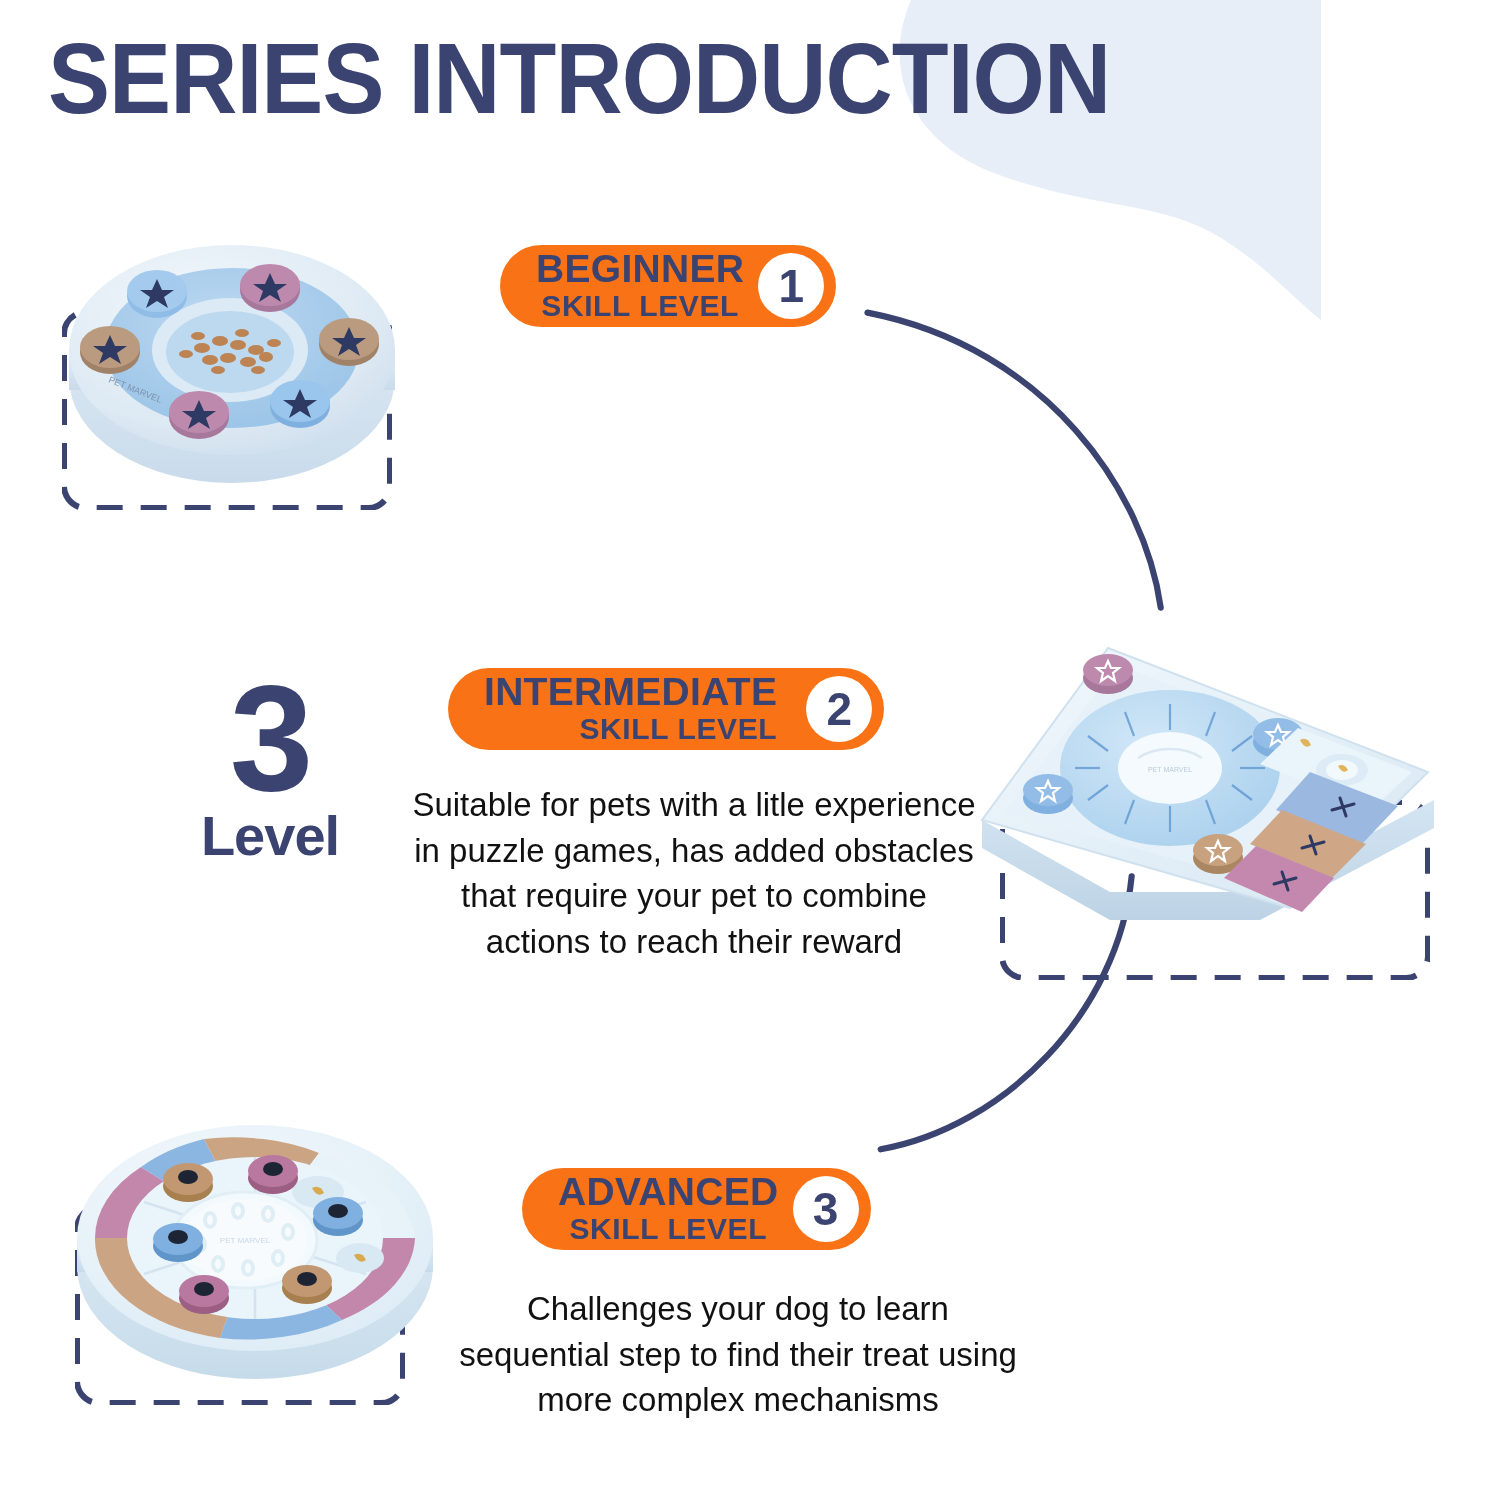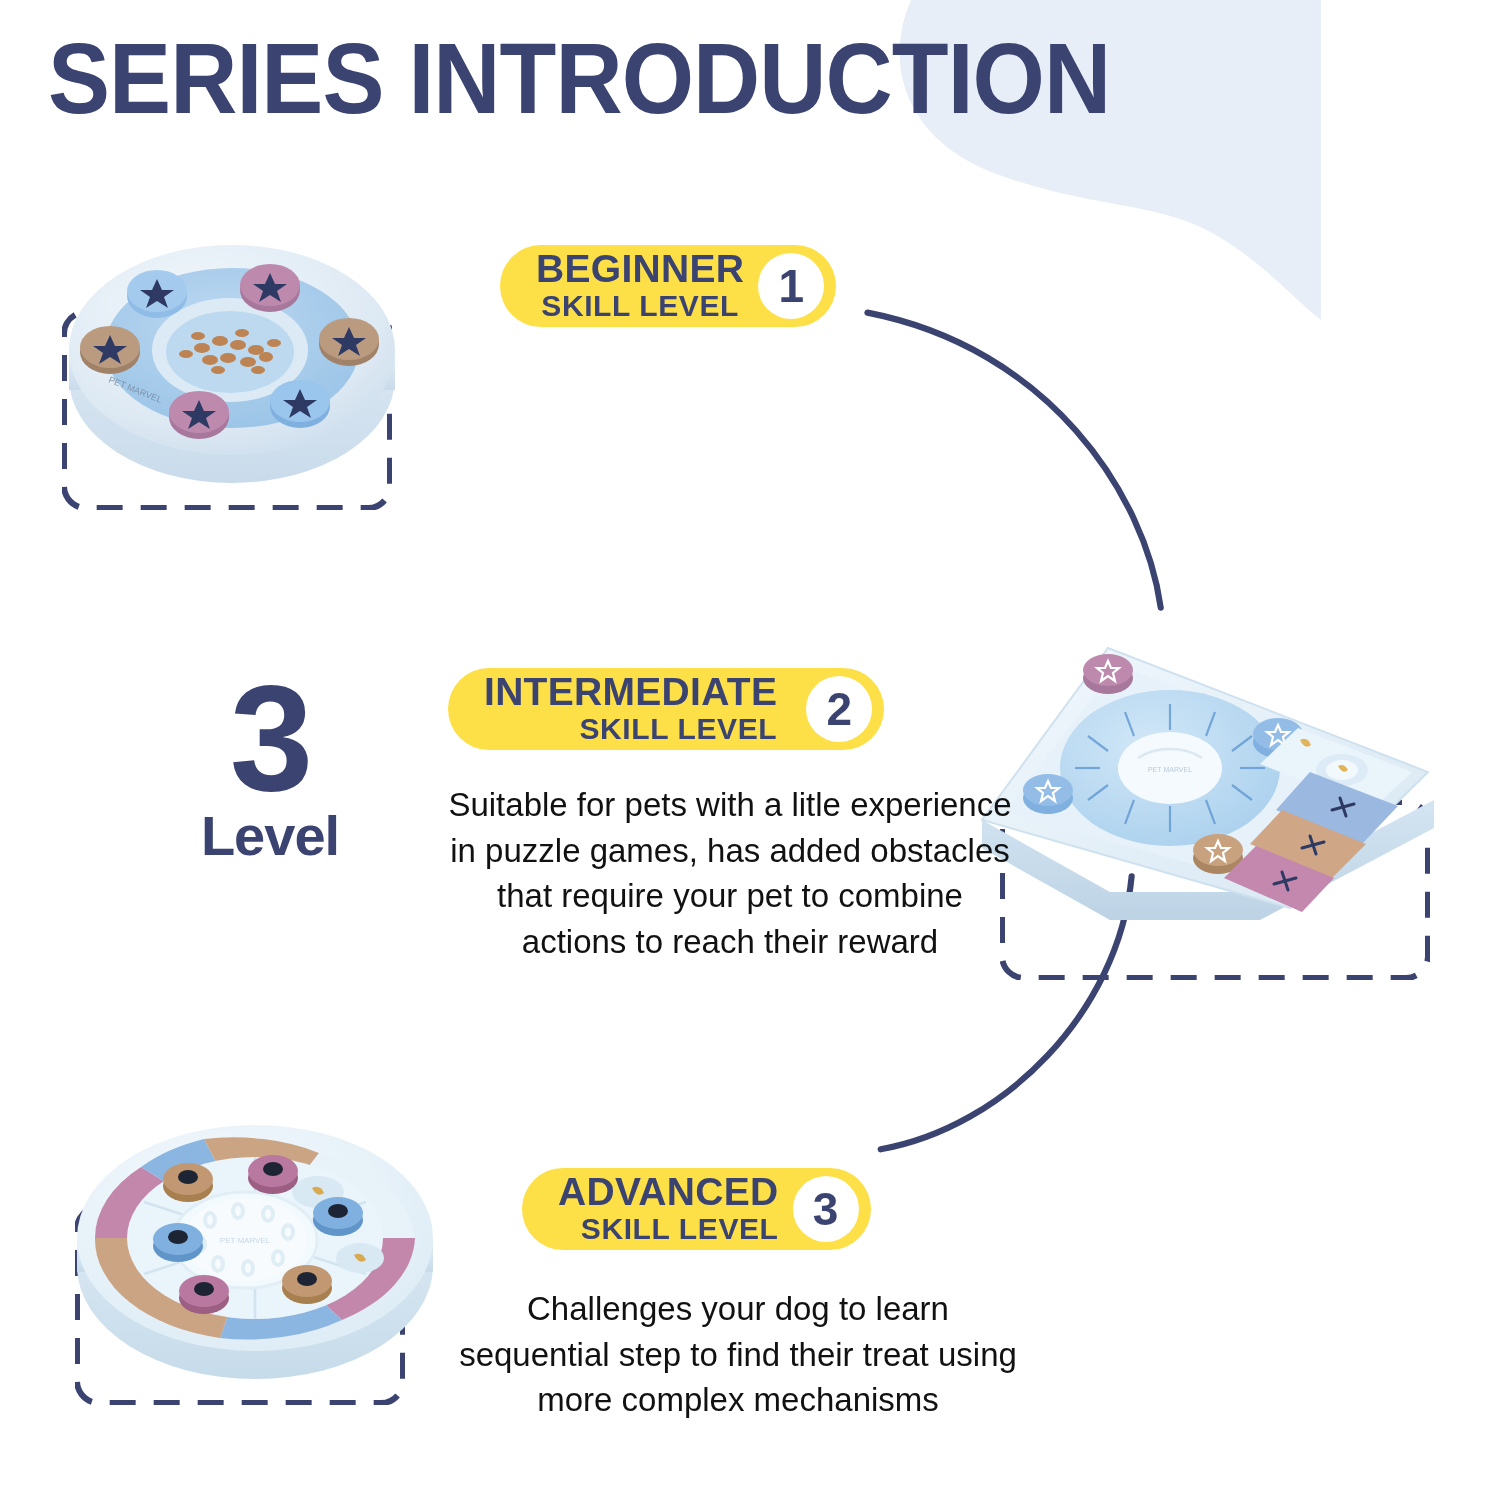--- a/index.html
+++ b/index.html
@@ -35,21 +35,21 @@
     position:absolute; left:140px; top:672px;
     width:260px; text-align:center; color:#3b4371; z-index:5;
   }
   .level-num{ font-size:150px; font-weight:bold; line-height:0.88; letter-spacing:-3px; }
   .level-word{ font-size:56px; font-weight:bold; line-height:1.0; letter-spacing:-1px; margin-top:4px;}
 
   
   .badge{
     position:absolute; z-index:6;
     height:82px; border-radius:41px;
-    background:#fde047;
+    background:#f97316;
     display:flex; align-items:center;
     padding:0 12px 0 36px;
   }
   .badge-text{ display:flex; flex-direction:column; justify-content:center; margin-right:14px; }
   .badge-title{
     font-size:39px; font-weight:bold; color:#3b4371;
     letter-spacing:0.3px; line-height:0.98; white-space:nowrap;
   }
   .badge-sub{
     font-size:30px; font-weight:bold; color:#3b4371;
@@ -63,31 +63,31 @@
   }
   .sub-right{ text-align:right; }
   .sub-center{ text-align:center; }
 
   
   #badge-beginner{ left:500px; top:245px; }
   #badge-beginner .badge-text{ align-items:center; }
   #badge-intermediate{ left:448px; top:668px;gap:15px; }
   #badge-intermediate .badge-text{ align-items:flex-end; }
   #badge-advanced{ left:522px; top:1168px; }
-  #badge-advanced .badge-text{ align-items:flex-end; }
+  #badge-advanced .badge-text{ align-items:center; }
 
   
   .desc{
     position:absolute; z-index:5;
     text-align:center; color:#111111;
     font-size:33px; line-height:1.38;
     font-family:"Liberation Sans", sans-serif;
   }
   #desc-beginner{ left:430px; top:368px; width:570px; }
-  #desc-intermediate{ left:408px; top:782px; width:572px;margin-left:36px; }
+  #desc-intermediate{ left:408px; top:782px; width:572px; }
   #desc-advanced{ left:448px; top:1286px; width:580px; }
 
   
   .product{ position:absolute; z-index:4; }
   .dash-frame{ position:absolute; z-index:3; }
 
   #prod-bowl{ left:52px;  top:200px;  width:360px; height:330px; }
   #frame-bowl{ left:62px;  top:310px;  width:330px; height:200px; }
 
   #prod-tray{ left:960px; top:620px;  width:490px; height:340px; }

